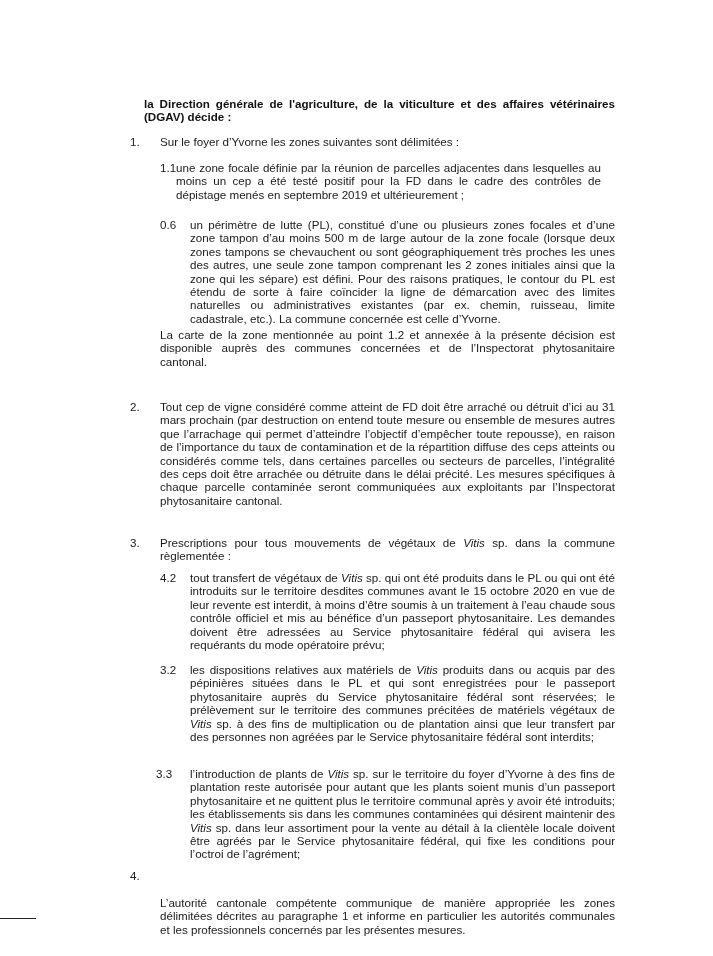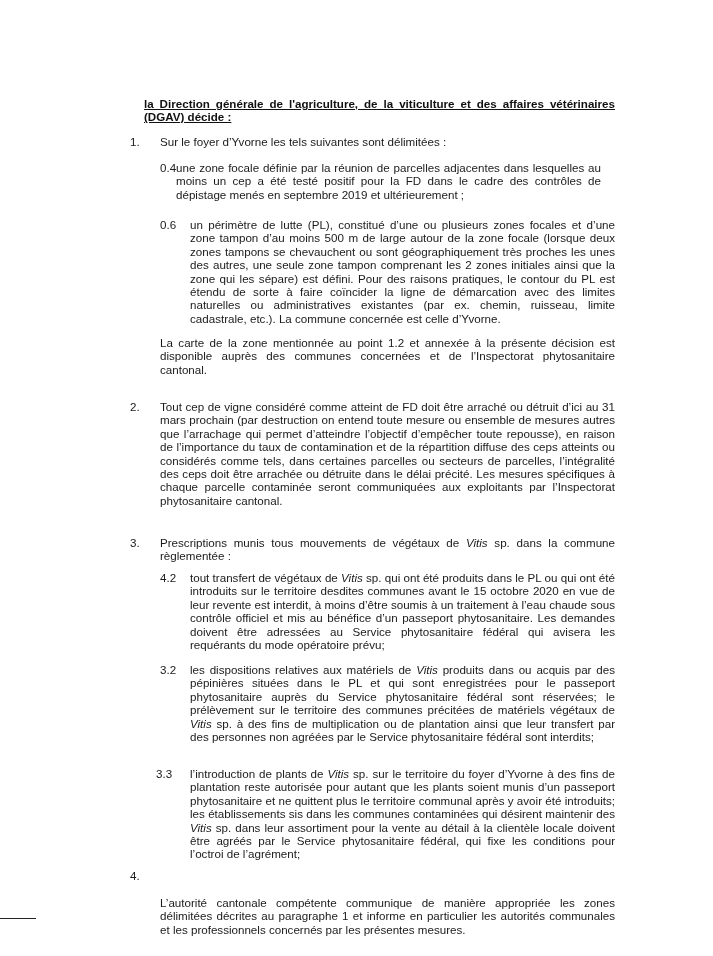--- a/index.html
+++ b/index.html
@@ -6,45 +6,45 @@
   body {
     width: 713px; height: 956px; position: relative; overflow: hidden;
     font-family: "Liberation Sans", sans-serif;
     color: #1a1a1a;
     font-size: 11.6px;
     line-height: 13.4px;
   }
   .blk { position: absolute; text-align: justify; }
   .blk.last-left { text-align-last: left; }
   .num { position: absolute; }
-  .bold { font-weight: bold; color: #111; text-decoration: underline; }
+  .bold { font-weight: bold; color: #111; }
   i { font-style: italic; }
   .rule { position: absolute; left: 0; top: 918px; width: 36px; height: 1px; background: #222; }
 </style>
 </head>
 <body>
 
 <div class="blk last-left bold" style="left:144px; top:97px; width:471px;">la Direction générale de l'agriculture, de la viticulture et des affaires vétérinaires (DGAV) décide :</div>
 
 <div class="num" style="left:130px; top:135px;">1.</div>
-<div class="blk last-left" style="left:160px; top:135px; width:455px;">Sur le foyer d’Yvorne les tels suivantes sont délimitées :</div>
+<div class="blk last-left" style="left:160px; top:135px; width:455px;">Sur le foyer d’Yvorne les zones suivantes sont délimitées :</div>
 
-<div class="num" style="left:160px; top:161px;">0.4</div>
+<div class="num" style="left:160px; top:161px;">1.1</div>
 <div class="blk last-left" style="left:176px; top:161px; width:425px;">une zone focale définie par la réunion de parcelles adjacentes dans lesquelles au moins un cep a été testé positif pour la FD dans le cadre des contrôles de dépistage menés en septembre 2019 et ultérieurement ;</div>
 
 <div class="num" style="left:160px; top:218px;">0.6</div>
 <div class="blk last-left" style="left:190px; top:218px; width:425px;">un périmètre de lutte (PL), constitué d’une ou plusieurs zones focales et d’une zone tampon d’au moins 500 m de large autour de la zone focale (lorsque deux zones tampons se chevauchent ou sont géographiquement très proches les unes des autres, une seule zone tampon comprenant les 2 zones initiales ainsi que la zone qui les sépare) est défini. Pour des raisons pratiques, le contour du PL est étendu de sorte à faire coïncider la ligne de démarcation avec des limites naturelles ou administratives existantes (par ex. chemin, ruisseau, limite cadastrale, etc.). La commune concernée est celle d’Yvorne.</div>
 
-<div class="blk last-left" style="left:160px; top:336px; width:455px;">La carte de la zone mentionnée au point 1.2 et annexée à la présente décision est disponible auprès des communes concernées et de l’Inspectorat phytosanitaire cantonal.</div>
+<div class="blk last-left" style="left:160px; top:328px; width:455px;">La carte de la zone mentionnée au point 1.2 et annexée à la présente décision est disponible auprès des communes concernées et de l’Inspectorat phytosanitaire cantonal.</div>
 
 <div class="num" style="left:130px; top:400px;">2.</div>
 <div class="blk last-left" style="left:160px; top:400px; width:455px;">Tout cep de vigne considéré comme atteint de FD doit être arraché ou détruit d’ici au 31 mars prochain (par destruction on entend toute mesure ou ensemble de mesures autres que l’arrachage qui permet d’atteindre l’objectif d’empêcher toute repousse), en raison de l’importance du taux de contamination et de la répartition diffuse des ceps atteints ou considérés comme tels, dans certaines parcelles ou secteurs de parcelles, l’intégralité des ceps doit être arrachée ou détruite dans le délai précité. Les mesures spécifiques à chaque parcelle contaminée seront communiquées aux exploitants par l’Inspectorat phytosanitaire cantonal.</div>
 
 <div class="num" style="left:130px; top:536px;">3.</div>
-<div class="blk last-left" style="left:160px; top:536px; width:455px;"><span>Prescriptions munis tous mouvements de végétaux de </span><i>Vitis</i><span> sp. dans la commune règlementée :</span></div>
+<div class="blk last-left" style="left:160px; top:536px; width:455px;"><span>Prescriptions pour tous mouvements de végétaux de </span><i>Vitis</i><span> sp. dans la commune règlementée :</span></div>
 
 <div class="num" style="left:160px; top:571px;">4.2</div>
 <div class="blk last-left" style="left:190px; top:571px; width:425px;"><span>tout transfert de végétaux de </span><i>Vitis</i><span> sp. qui ont été produits dans le PL ou qui ont été introduits sur le territoire desdites communes avant le 15 octobre 2020 en vue de leur revente est interdit, à moins d’être soumis à un traitement à l’eau chaude sous contrôle officiel et mis au bénéfice d’un passeport phytosanitaire. Les demandes doivent être adressées au Service phytosanitaire fédéral qui avisera les requérants du mode opératoire prévu;</span></div>
 
 <div class="num" style="left:160px; top:663px;">3.2</div>
 <div class="blk last-left" style="left:190px; top:663px; width:425px;"><span>les dispositions relatives aux matériels de </span><i>Vitis</i><span> produits dans ou acquis par des pépinières situées dans le PL et qui sont enregistrées pour le passeport phytosanitaire auprès du Service phytosanitaire fédéral sont réservées; le prélèvement sur le territoire des communes précitées de matériels végétaux de </span><i>Vitis</i><span> sp. à des fins de multiplication ou de plantation ainsi que leur transfert par des personnes non agréées par le Service phytosanitaire fédéral sont interdits;</span></div>
 
 <div class="num" style="left:156px; top:767px;">3.3</div>
 <div class="blk last-left" style="left:190px; top:767px; width:425px;"><span>l’introduction de plants de </span><i>Vitis</i><span> sp. sur le territoire du foyer d’Yvorne à des fins de plantation reste autorisée pour autant que les plants soient munis d’un passeport phytosanitaire et ne quittent plus le territoire communal après y avoir été introduits; les établissements sis dans les communes contaminées qui désirent maintenir des </span><i>Vitis</i><span> sp. dans leur assortiment pour la vente au détail à la clientèle locale doivent être agréés par le Service phytosanitaire fédéral, qui fixe les conditions pour l’octroi de l’agrément;</span></div>
 

